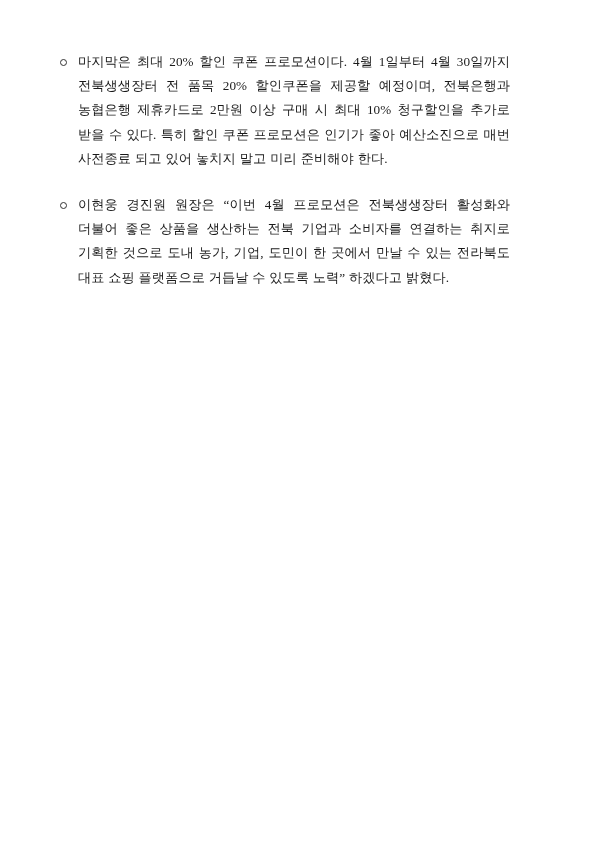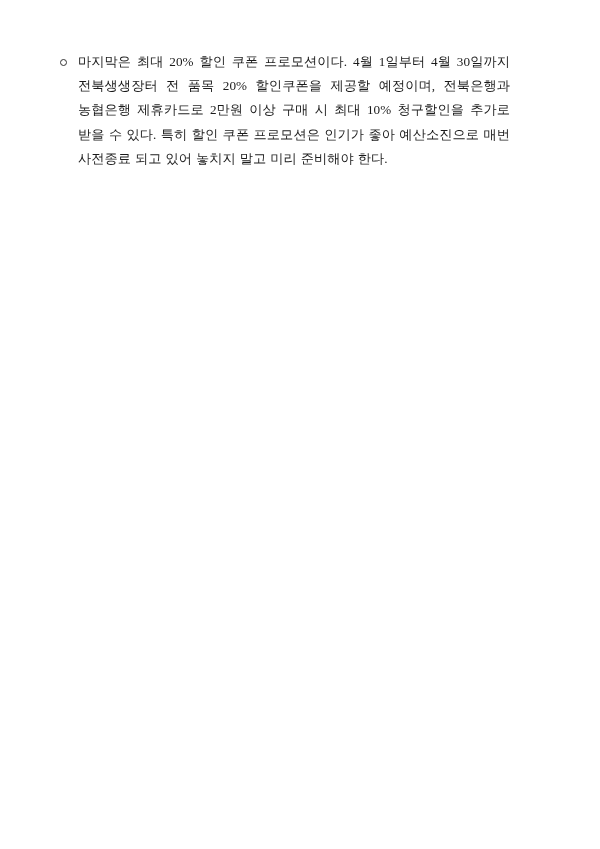--- a/index.html
+++ b/index.html
@@ -66,14 +66,18 @@
 </head>
 <body>
 
 <div class="page">
 
   <div class="bullet-block">
     <div class="bullet-marker"><span class="ring"></span></div>
     <div class="bullet-body p1">마지막은 최대 20% 할인 쿠폰 프로모션이다. 4월 1일부터 4월 30일까지 전북생생장터 전 품목 20% 할인쿠폰을 제공할 예정이며, 전북은행과 농협은행 제휴카드로 2만원 이상 구매 시 최대 10% 청구할인을 추가로 받을 수 있다. 특히 할인 쿠폰 프로모션은 인기가 좋아 예산소진으로 매번 사전종료 되고 있어 놓치지 말고 미리 준비해야 한다.</div>
   </div>
 
+  <div class="bullet-block">
+    <div class="bullet-marker"><span class="ring"></span></div>
+    <div class="bullet-body p2">이현웅 경진원 원장은 “이번 4월 프로모션은 전북생생장터 활성화와 더불어 좋은 상품을 생산하는 전북 기업과 소비자를 연결하는 취지로 기획한 것으로 도내 농가, 기업, 도민이 한 곳에서 만날 수 있는 전라북도 대표 쇼핑 플랫폼으로 거듭날 수 있도록 노력” 하겠다고 밝혔다.</div>
+  </div>
 
 </div>
 
 </body></html>

